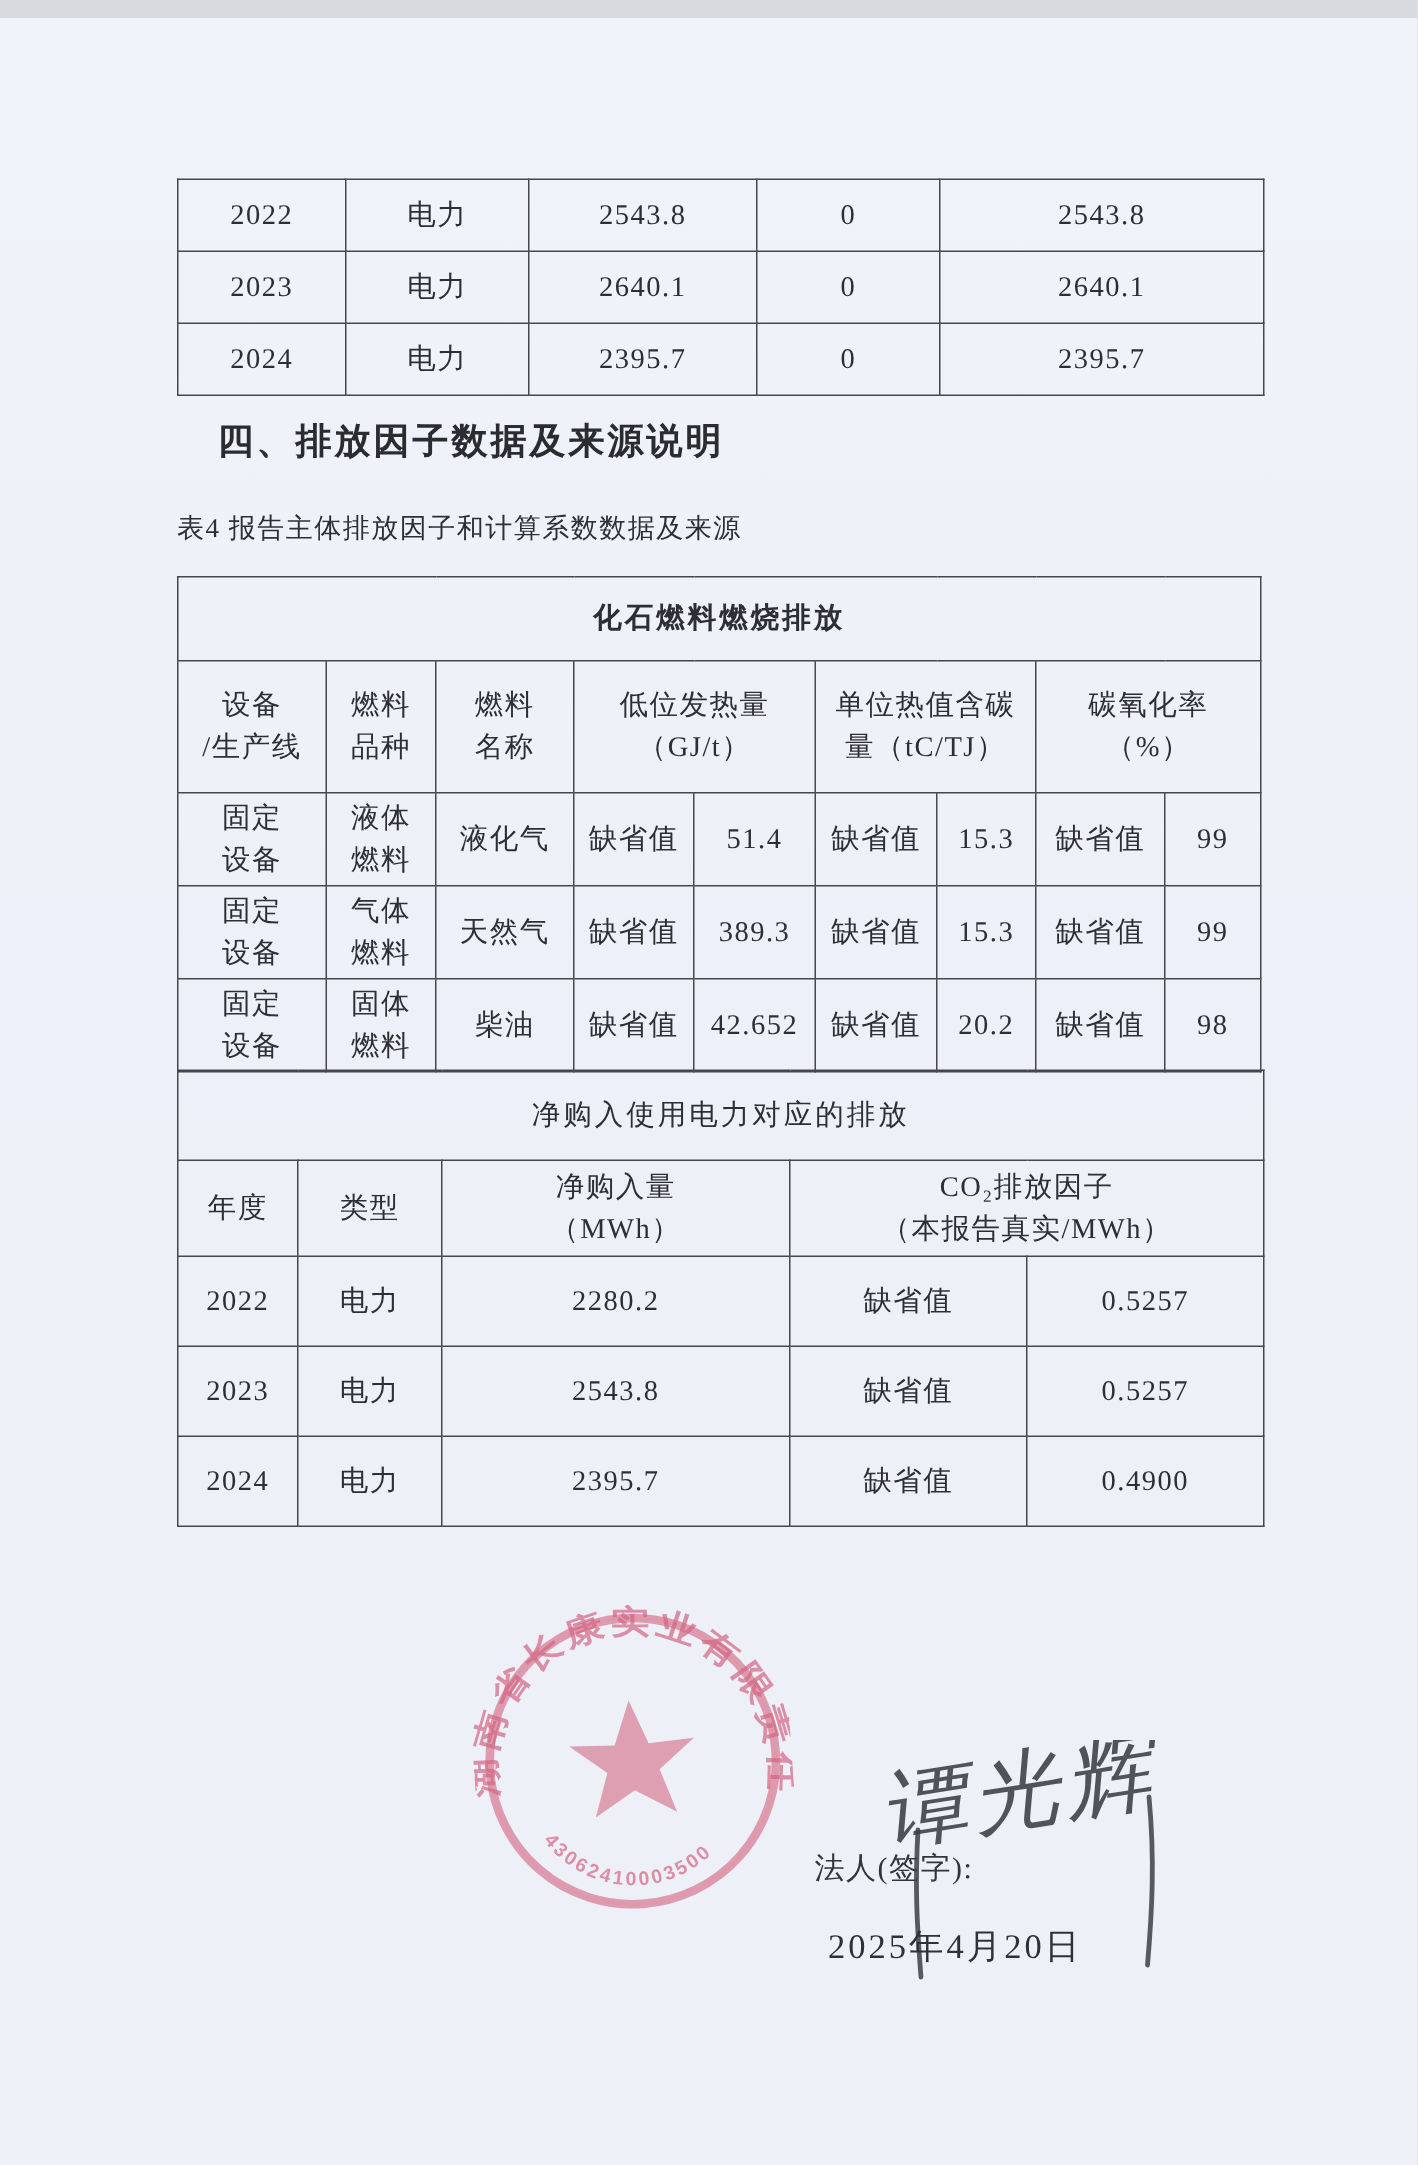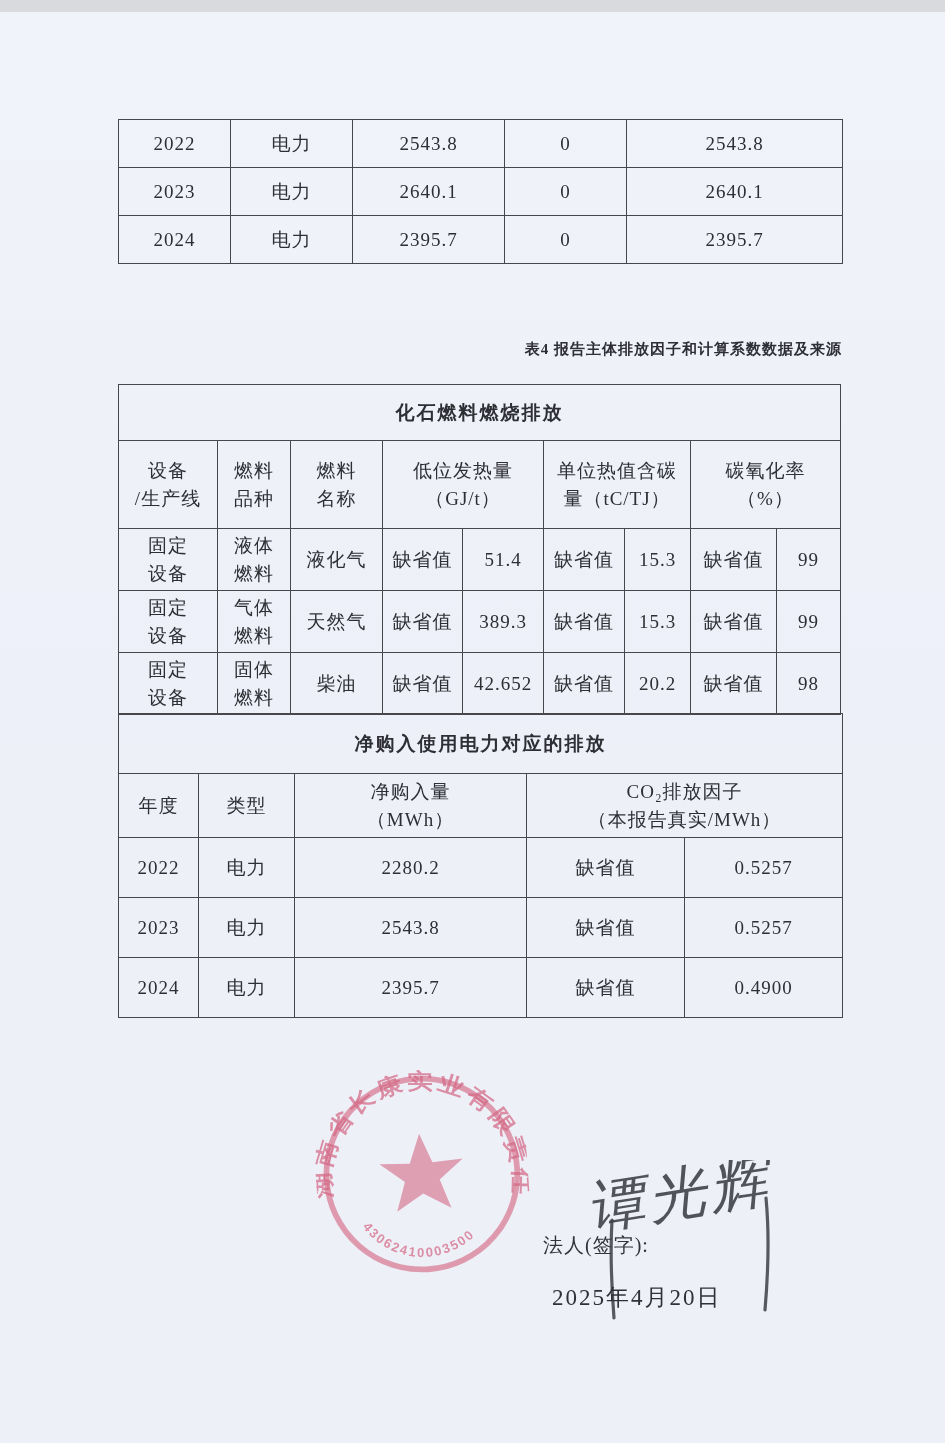--- a/index.html
+++ b/index.html
@@ -38,30 +38,30 @@
   .carryover { position: absolute; left: 118px; top: 107px; width: 724px; }
   .carryover td { height: 48px; }
 
   .section-heading {
     position: absolute; left: 145px; top: 266px;
     font-family: "Liberation Sans", "DejaVu Sans", sans-serif;
     font-weight: bold; font-size: 24px; letter-spacing: 2px; color: #2b2c30;
   }
   .table4-title {
     position: absolute; left: 118px; top: 328px; width: 724px;
-    text-align: right; font-weight: bold; font-size: 15px; letter-spacing: 1px;
+    text-align: left; font-weight: normal; font-size: 18px; letter-spacing: 1px;
   }
 
   .t4a { position: absolute; left: 118px; top: 372px; width: 652px; }
   .t4a .banner td { height: 56px; font-weight: bold; letter-spacing: 2px; }
   .t4a .hdr td { height: 88px; }
   .t4a .datarow td { height: 62px; }
 
   .t4b { position: absolute; left: 118px; top: 701px; width: 724px; }
-  .t4b .banner td { height: 60px; font-weight: bold; letter-spacing: 2px; }
+  .t4b .banner td { height: 60px; font-weight: normal; letter-spacing: 2px; }
   .t4b .hdr td { height: 64px; }
   .t4b .datarow td { height: 60px; }
 
   .declaration {
     position: absolute; left: 116px; top: 1044px; width: 734px;
     font-size: 21.5px; line-height: 58px; letter-spacing: 1.5px;
     text-align: justify; text-indent: 44px; color: #2c2d32;
   }
 
   .stamp {
@@ -114,20 +114,21 @@
     <tr>
       <td>2024</td>
       <td>电力</td>
       <td>2395.7</td>
       <td>0</td>
       <td>2395.7</td>
     </tr>
   </tbody>
     </table>
 
+  <div class="section-heading">四、排放因子数据及来源说明</div>
 
   <div class="table4-title">表4 报告主体排放因子和计算系数数据及来源</div>
 
   <table class="t4a">
     <colgroup>
       <col style="width:99px">
         <col style="width:73px">
         <col style="width:92px">
       <col style="width:80px">
         <col style="width:81px">

